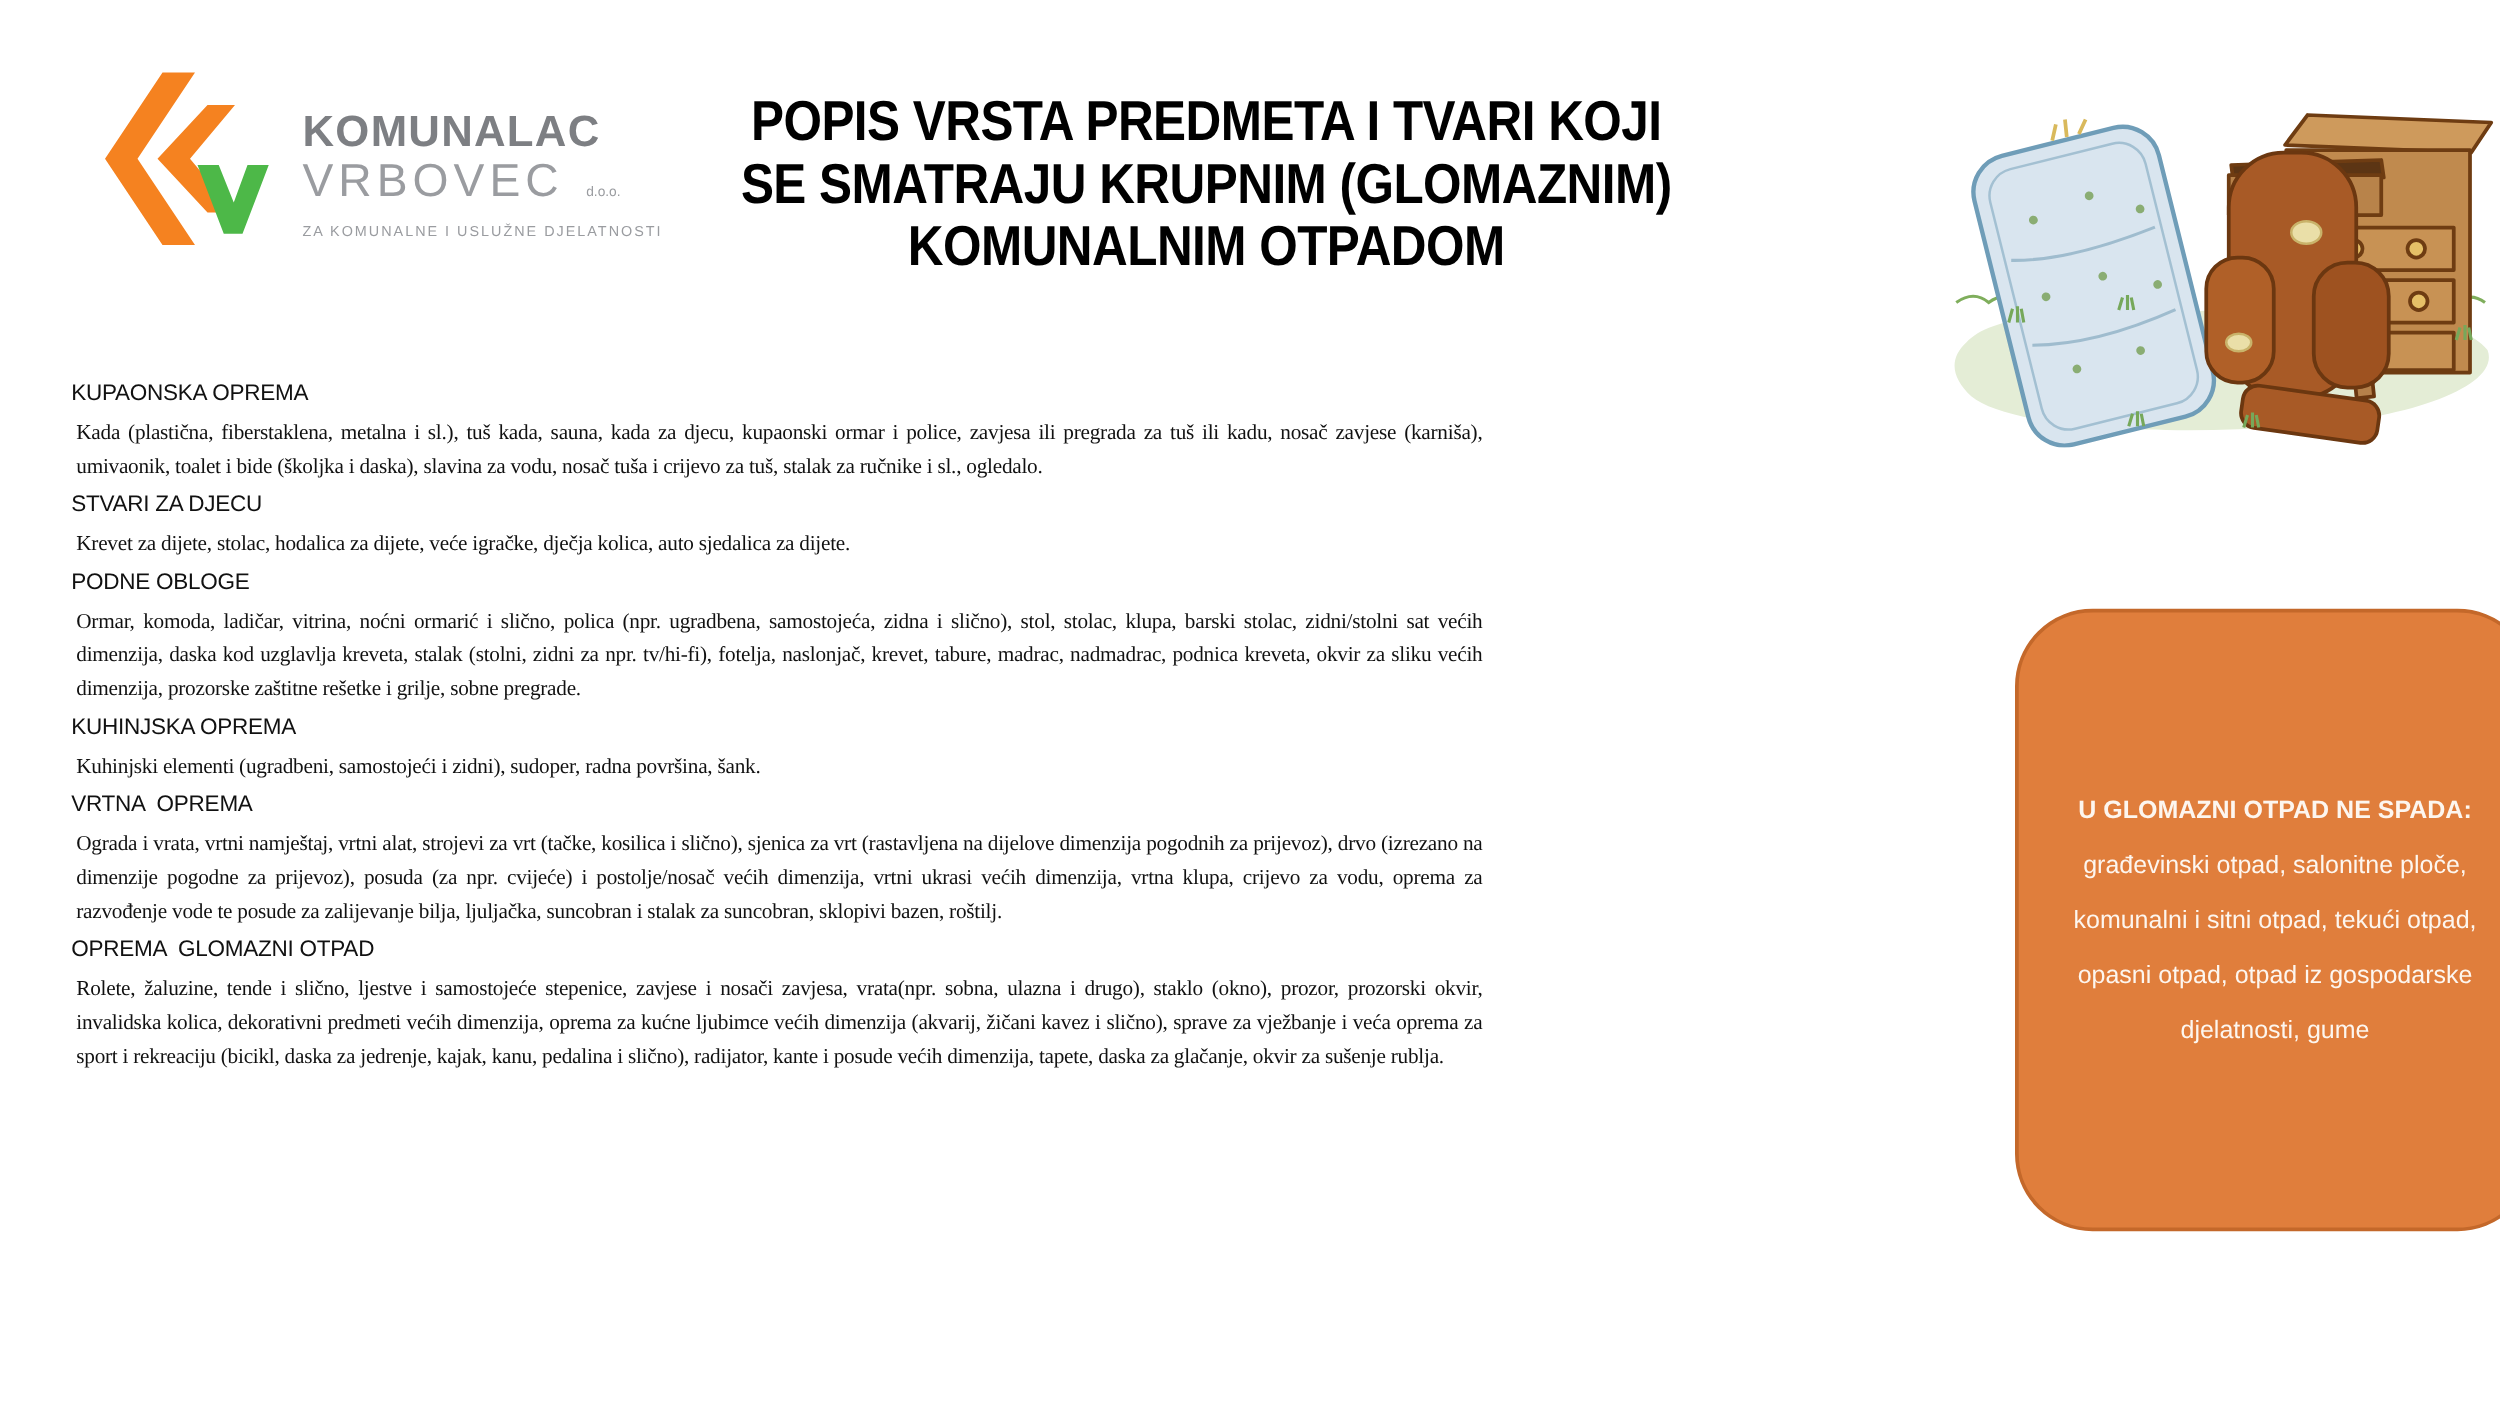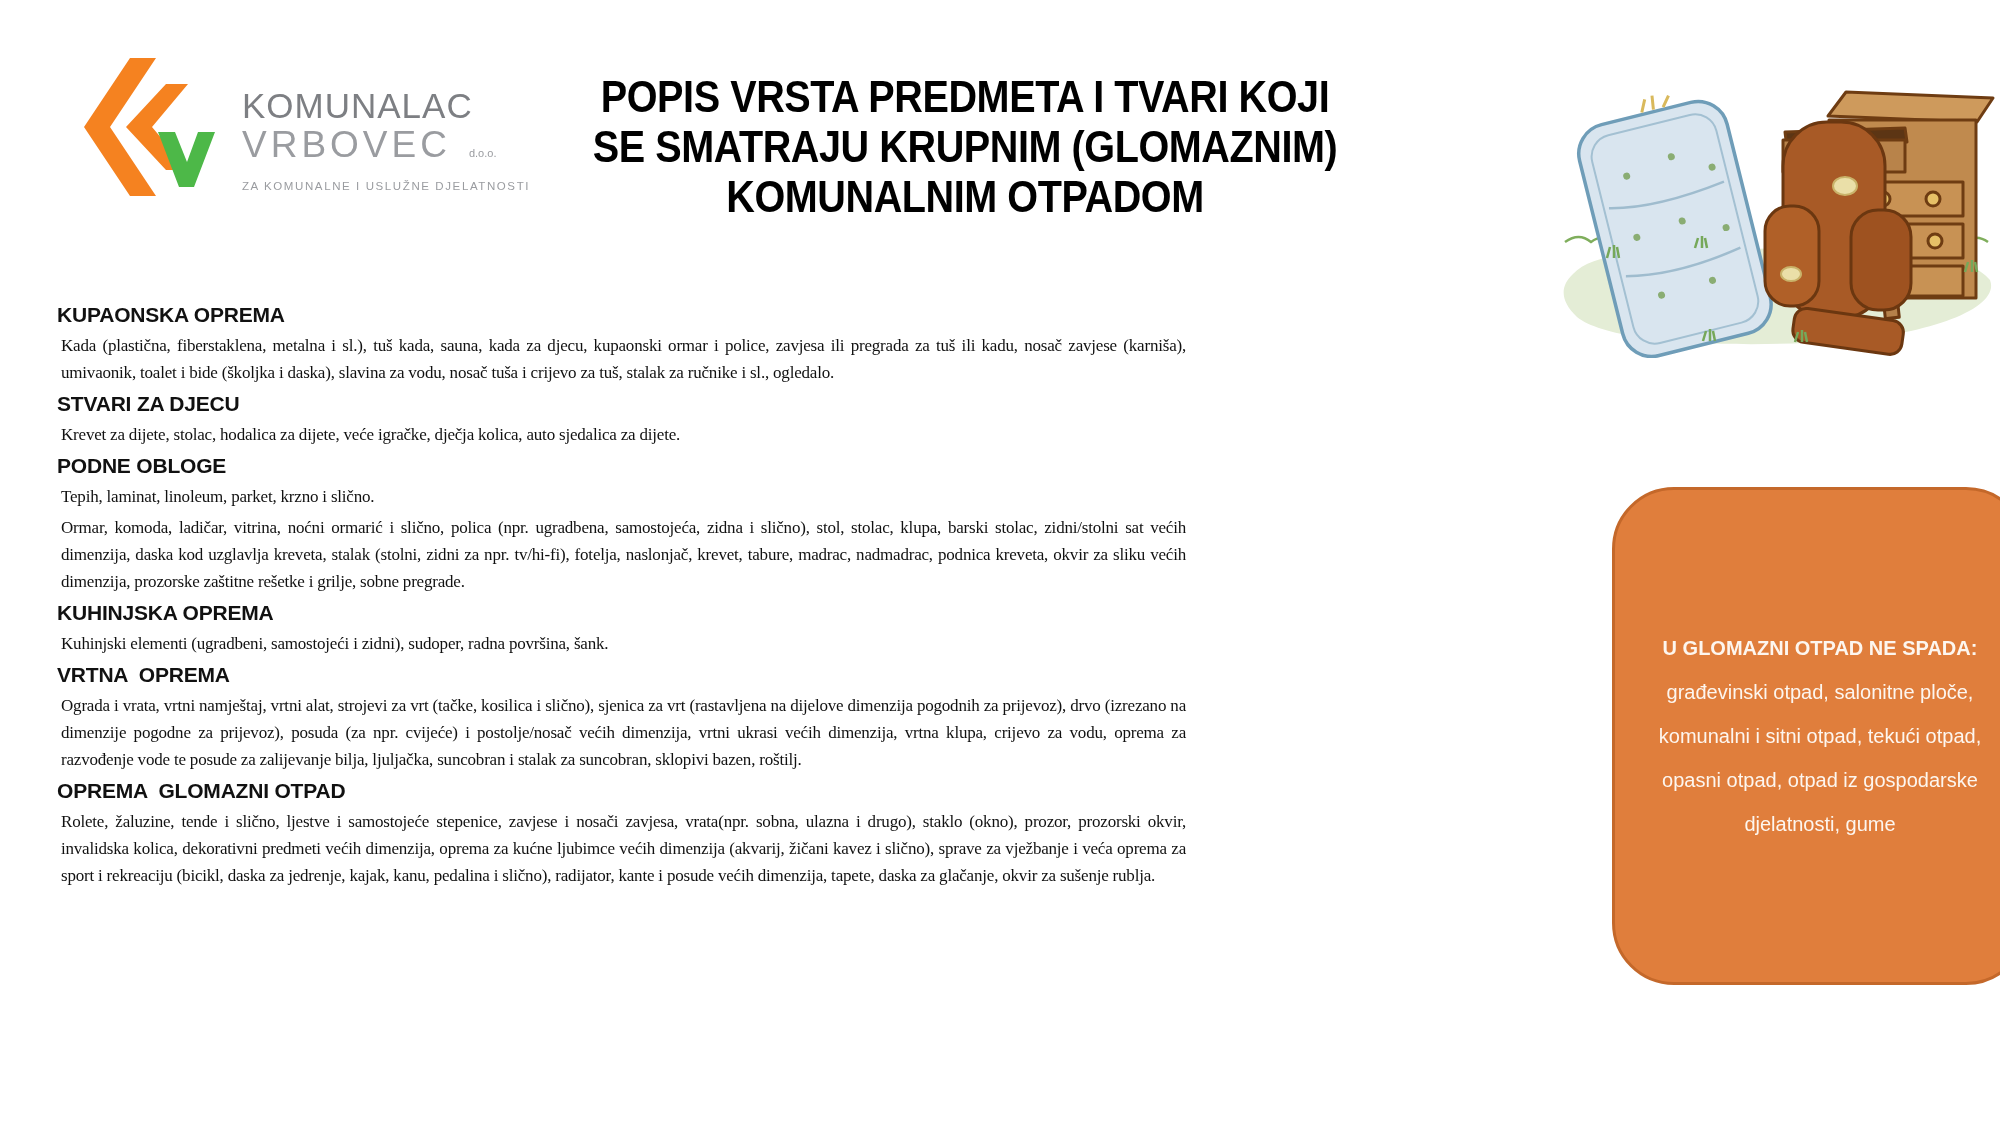--- a/index.html
+++ b/index.html
@@ -4,39 +4,39 @@
 <style>
   html,body{margin:0;padding:0;background:#ffffff;}
   .page{
     position:relative;width:2000px;height:1125px;background:#ffffff;
     font-family:"Liberation Sans",sans-serif;overflow:hidden;
   }
   
   .logo-block{position:absolute;left:70px;top:52px;display:flex;align-items:flex-start;}
   .logo-mark{width:150px;height:150px;flex:0 0 auto;}
   .logo-text{margin-left:22px;padding-top:36px;}
-  .logo-company{font-size:35px;font-weight:normal;color:#7d7f83;letter-spacing:1px;line-height:36px;}
+  .logo-company{font-size:35px;font-weight:bold;color:#7d7f83;letter-spacing:1px;line-height:36px;}
   .logo-city-row{display:flex;align-items:baseline;color:#9a9ca0;gap:10px;}
   .logo-city{font-size:37px;font-weight:400;letter-spacing:4px;line-height:42px;}
   .logo-suffix{font-size:11px;margin-left:8px;}
   .logo-tagline{margin-top:14px;font-size:11.5px;letter-spacing:1.6px;color:#9a9ca0;white-space:nowrap;}
   
   .title-block{
     position:absolute;left:470px;top:72px;width:990px;text-align:center;
     font-weight:bold;color:#000;font-size:45px;line-height:50px;letter-spacing:-0.5px;
     transform:scaleX(0.88);transform-origin:50% 0;
   }
   
   .hero-art{position:absolute;left:1545px;top:36px;width:460px;height:322px;}
   
   .content{
     position:absolute;left:57px;top:298px;width:1133px;color:#111;
     font-size:17px;line-height:27px;letter-spacing:-0.2px;
   }
-  .sec-h{margin:3px 0 0 0;font-size:21px;font-weight:bold;white-space:pre-wrap;letter-spacing:-0.2px;}
+  .sec-h{margin:3px 0 0 0;font-size:18px;font-weight:normal;white-space:pre-wrap;letter-spacing:-0.2px;}
   .sec-p{margin:4px;text-align:justify;font-family:Liberation Serif, serif;}
   
   .note-box{
     position:absolute;left:1612px;top:487px;width:416px;height:498px;box-sizing:border-box;
     background:#e07e3c;border:3px solid #c4682a;border-radius:62px;
     display:flex;flex-direction:column;justify-content:center;align-items:center;
     padding:24px 26px;text-align:center;color:#fdf6ef;
     font-size:20px;line-height:44px;
   }
   .note-h{font-weight:bold;}
@@ -129,21 +129,20 @@
       <path d="M420,236 l3,-10 m4,10 l0,-12 m5,12 l-2,-10"></path>
     </g>
   </svg>
 
   <div class="content">
     <h2 class="sec-h">KUPAONSKA OPREMA</h2>
     <p class="sec-p">Kada (plastična, fiberstaklena, metalna i sl.), tuš kada, sauna, kada za djecu, kupaonski ormar i police, zavjesa ili pregrada za tuš ili kadu, nosač zavjese (karniša), umivaonik, toalet i bide (školjka i daska), slavina za vodu, nosač tuša i crijevo za tuš, stalak za ručnike i sl., ogledalo.</p>
     <h2 class="sec-h">STVARI ZA DJECU</h2>
     <p class="sec-p">Krevet za dijete, stolac, hodalica za dijete, veće igračke, dječja kolica, auto sjedalica za dijete.</p>
     <h2 class="sec-h">PODNE OBLOGE</h2>
-    <p class="sec-p">Tepih, laminat, linoleum, parket, krzno i slično.</p>
     <p class="sec-p">Ormar, komoda, ladičar, vitrina, noćni ormarić i slično, polica (npr. ugradbena, samostojeća, zidna i slično), stol, stolac, klupa, barski stolac, zidni/stolni sat većih dimenzija, daska kod uzglavlja kreveta, stalak (stolni, zidni za npr. tv/hi-fi), fotelja, naslonjač, krevet, tabure, madrac, nadmadrac, podnica kreveta, okvir za sliku većih dimenzija, prozorske zaštitne rešetke i grilje, sobne pregrade.</p>
     <h2 class="sec-h">KUHINJSKA OPREMA</h2>
     <p class="sec-p">Kuhinjski elementi (ugradbeni, samostojeći i zidni), sudoper, radna površina, šank.</p>
     <h2 class="sec-h">VRTNA  OPREMA</h2>
     <p class="sec-p">Ograda i vrata, vrtni namještaj, vrtni alat, strojevi za vrt (tačke, kosilica i slično), sjenica za vrt (rastavljena na dijelove dimenzija pogodnih za prijevoz), drvo (izrezano na dimenzije pogodne za prijevoz), posuda (za npr. cvijeće) i postolje/nosač većih dimenzija, vrtni ukrasi većih dimenzija, vrtna klupa, crijevo za vodu, oprema za razvođenje vode te posude za zalijevanje bilja, ljuljačka, suncobran i stalak za suncobran, sklopivi bazen, roštilj.</p>
     <h2 class="sec-h">OPREMA  GLOMAZNI OTPAD</h2>
     <p class="sec-p">Rolete, žaluzine, tende i slično, ljestve i samostojeće stepenice, zavjese i nosači zavjesa, vrata(npr. sobna, ulazna i drugo), staklo (okno), prozor, prozorski okvir, invalidska kolica, dekorativni predmeti većih dimenzija, oprema za kućne ljubimce većih dimenzija (akvarij, žičani kavez i slično), sprave za vježbanje i veća oprema za sport i rekreaciju (bicikl, daska za jedrenje, kajak, kanu, pedalina i slično), radijator, kante i posude većih dimenzija, tapete, daska za glačanje, okvir za sušenje rublja.</p>
   </div>
 
   <div class="note-box">

